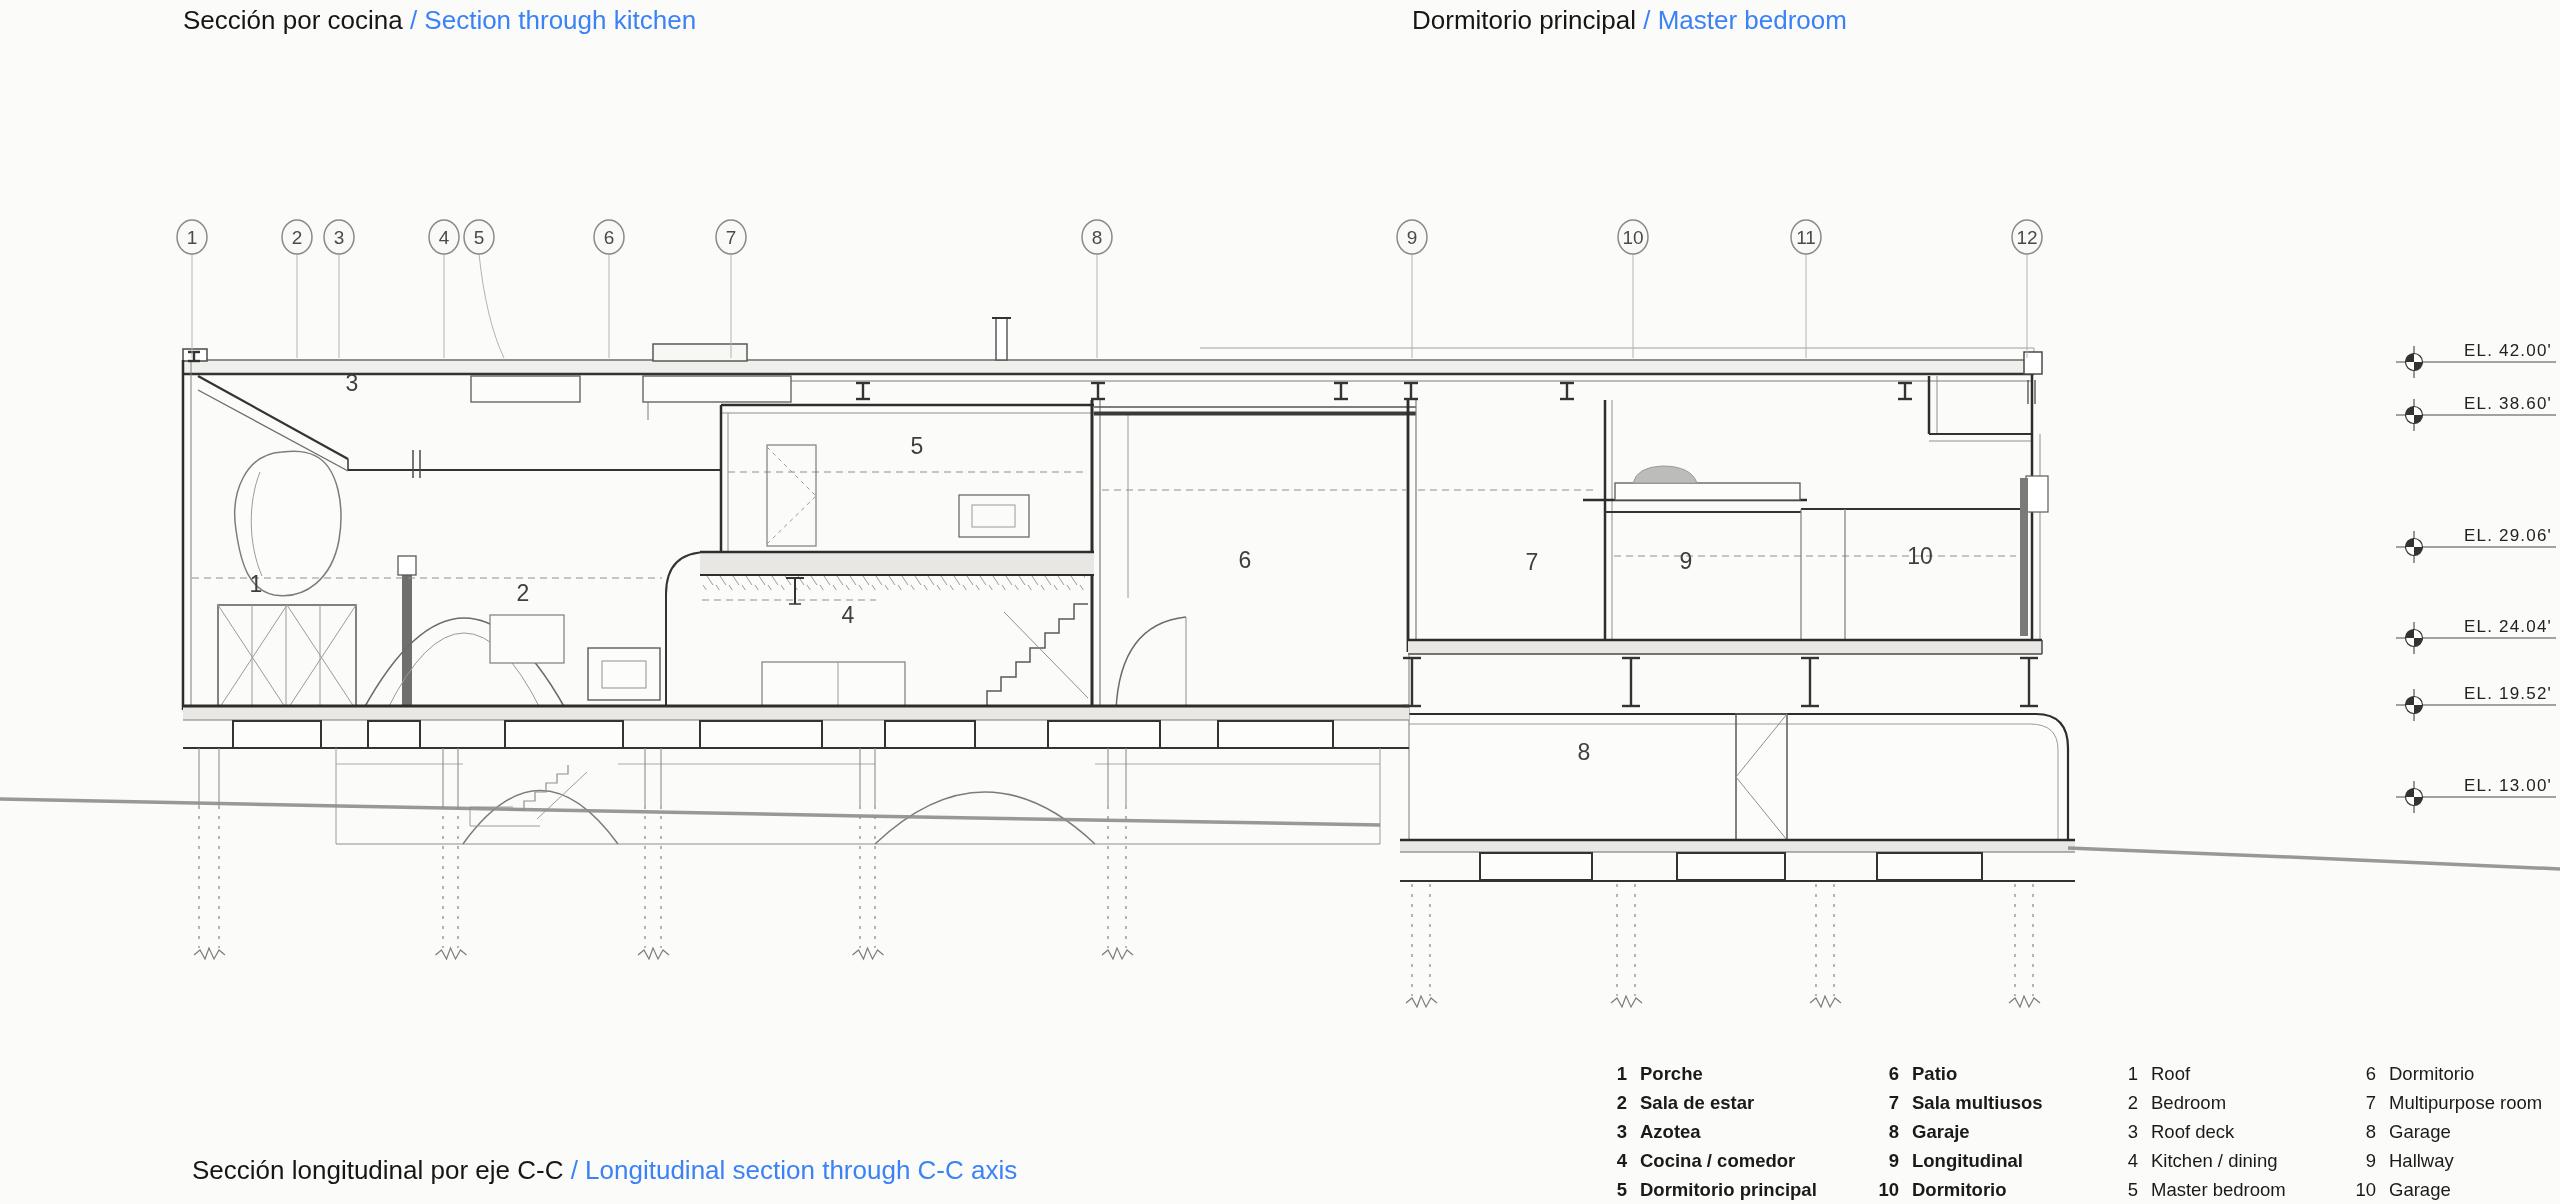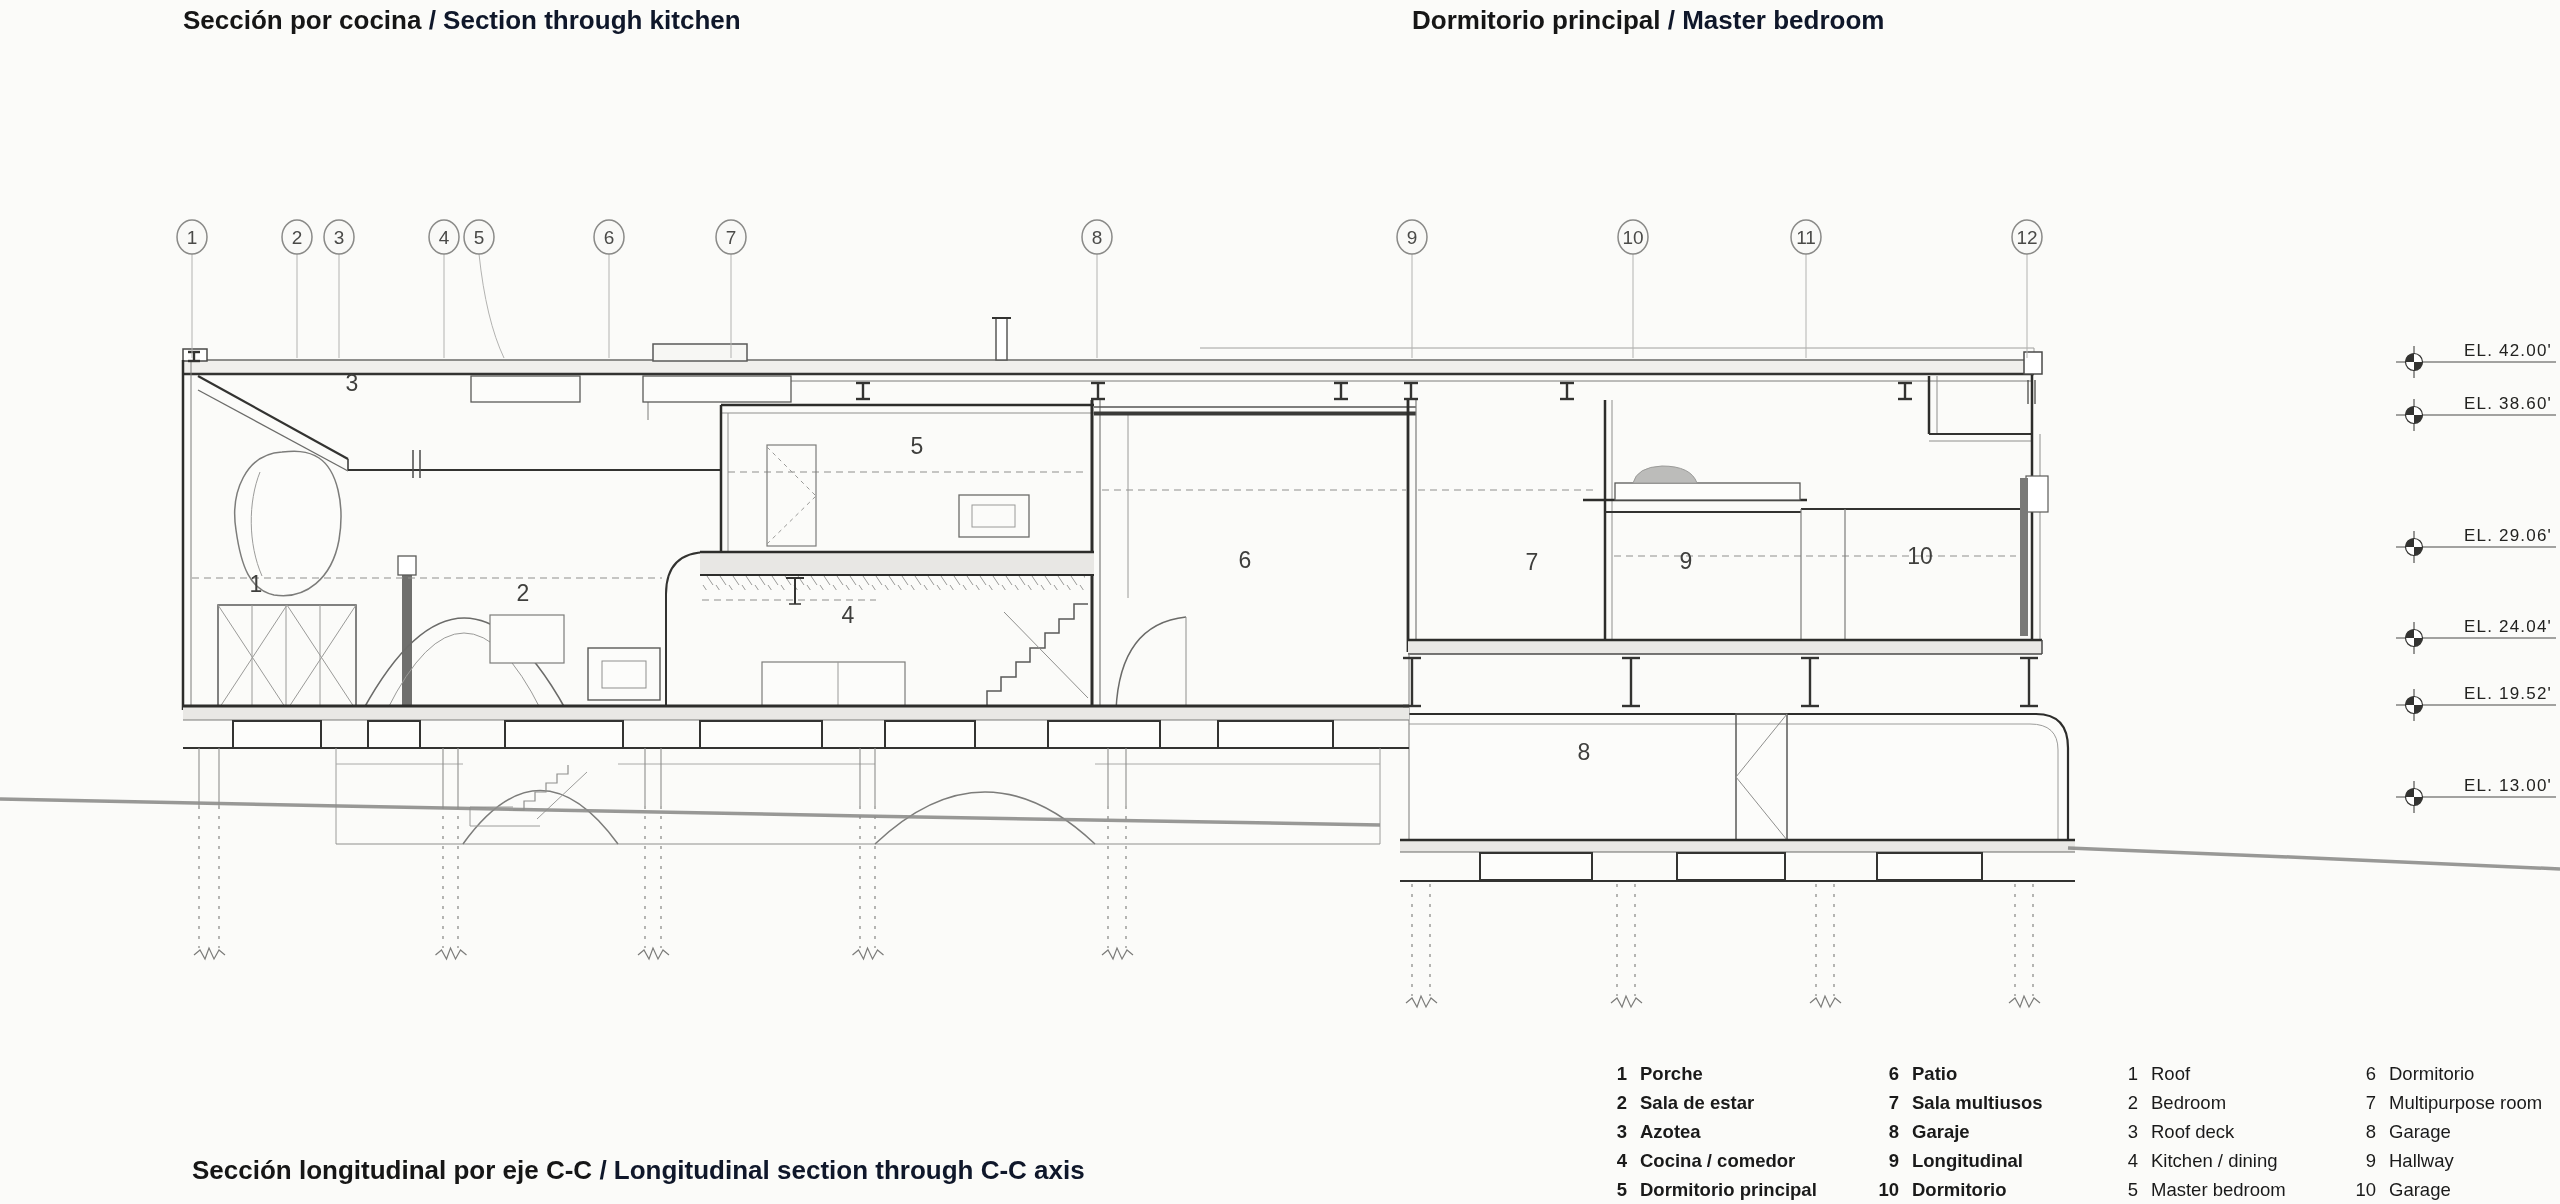--- a/index.html
+++ b/index.html
@@ -2,22 +2,22 @@
 <html><head>
 <meta charset="utf-8">
 <style>
   html,body{margin:0;padding:0}
   body{
     width:2560px;height:1204px;position:relative;overflow:hidden;
     background:#fbfbf9;
     font-family:"Liberation Sans",sans-serif;color:#141414;
   }
   .title{position:absolute;font-size:26px;white-space:nowrap;color:#161616}
-  .title .b{font-weight:700}
-  .title .r{font-weight:700;color:#0f172a}
+  .title .b{font-weight:400}
+  .title .r{font-weight:400;color:#3b82f6}
   #drawing{position:absolute;left:0;top:0}
   .legend-col{position:absolute;top:1059px;font-size:18.5px;color:#1a1a1a}
   .legend-col.bold{font-weight:700}
   .lrow{display:flex;height:29px;line-height:29px}
   .lnum{width:32px;text-align:right;margin-right:13px}
   .llab{white-space:nowrap}
 </style>
 </head>
 <body>
 

